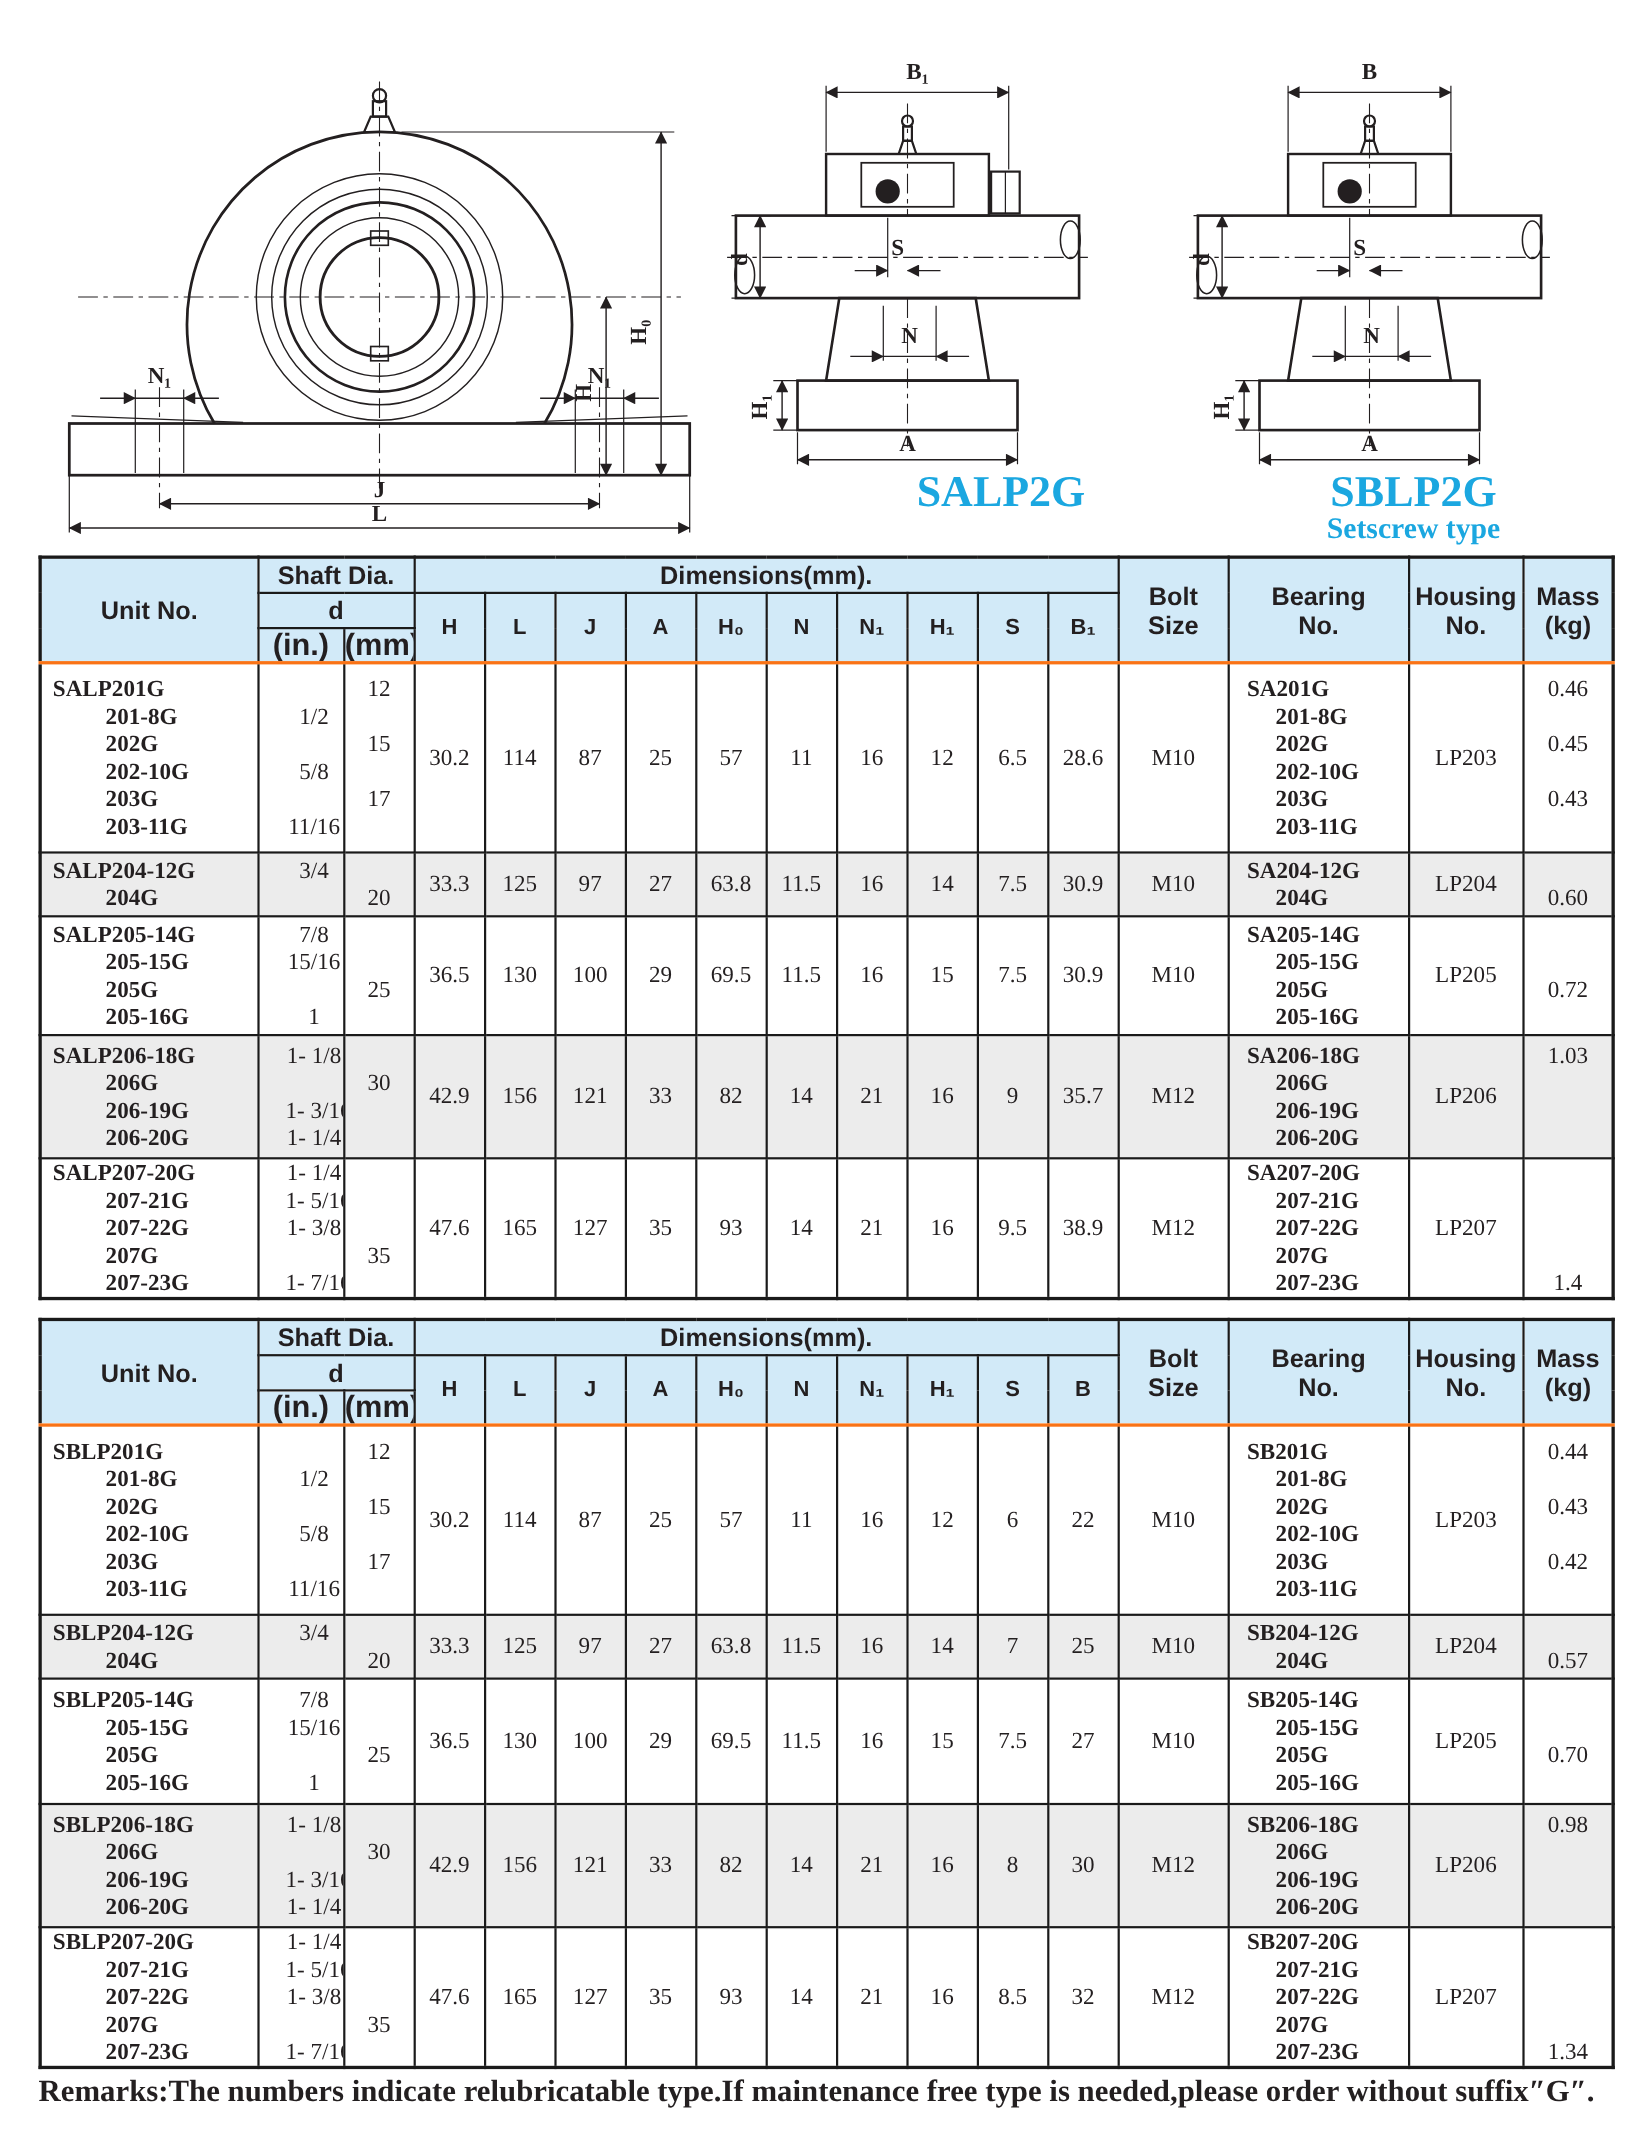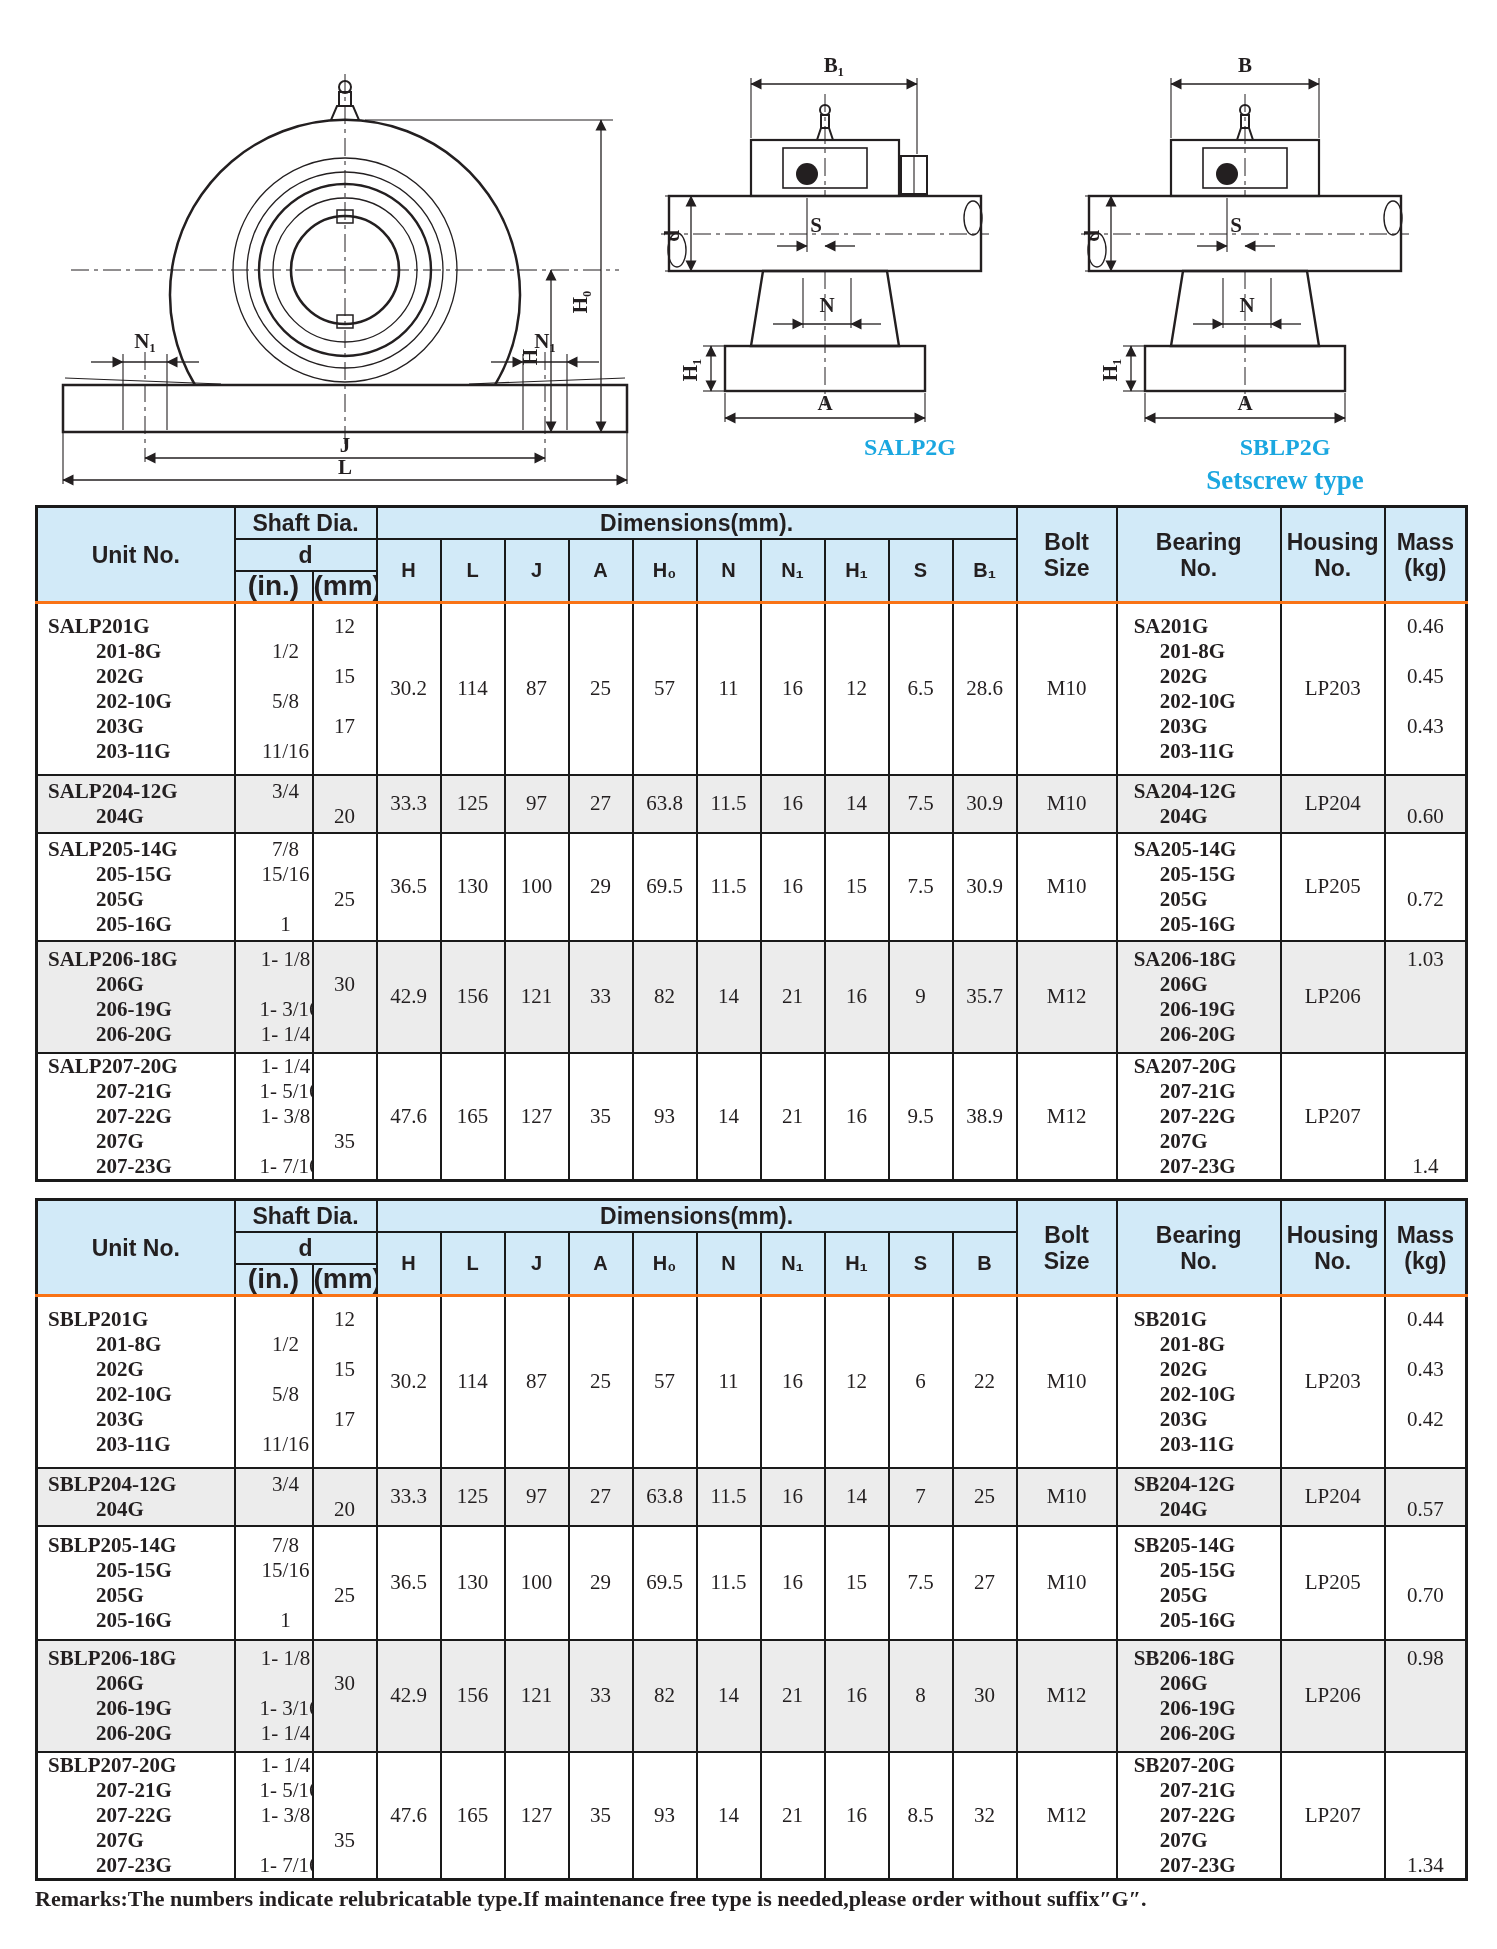--- a/index.html
+++ b/index.html
@@ -5,21 +5,21 @@
   html,body{margin:0;padding:0;background:#fff;}
   .page{position:relative;width:1497px;height:1949px;background:#fff;color:#231f20;
         font-family:"Liberation Sans","DejaVu Sans",sans-serif;overflow:hidden;}
   svg text{font-family:"Liberation Serif","DejaVu Serif",serif;font-weight:bold;font-size:21px;fill:#231f20;}
   .ln{stroke:#231f20;fill:none;}
   .cl{stroke:#231f20;fill:none;stroke-width:1;stroke-dasharray:18 5 4 5;}
   .dim{stroke:#231f20;fill:none;stroke-width:1.3;}
   .thin{stroke:#231f20;fill:none;stroke-width:1.1;}
 
   .caption{position:absolute;text-align:center;font-family:"Liberation Serif","DejaVu Serif",serif;font-weight:bold;}
-  .caption .t1{font-size:24px;line-height:34px;}
+  .caption .t1{font-size:40px;line-height:34px;}
   .caption .t2{font-size:27px;line-height:32px;}
 
   table.spec{border-collapse:collapse;table-layout:fixed;width:1430px;border:3px solid #1a1a1a;}
   table.spec th,table.spec td{border:2px solid #1a1a1a;padding:0;margin:0;overflow:hidden;}
   table.spec thead th{background:#d2eaf8;font-weight:bold;white-space:pre-line;
         font-size:23px;line-height:26px;text-align:center;vertical-align:middle;}
   table.spec thead th.small{font-size:28px;}
   table.spec thead th.letter{font-size:20px;}
   table.spec thead tr{height:32px;}
   table.spec tbody{border-top:3px solid #f97316;}
@@ -31,21 +31,21 @@
   td.unitcell .first{padding-left:10px;}
   td.unitcell .sub{padding-left:58px;}
   td.inchcell{text-align:center;}
   td.inchcell div{padding-left:12px;}
   td.mmcell,td.masscell{text-align:center;}
   td.numcell,td.boltcell,td.houscell{text-align:center;}
   td.bearcell{font-weight:bold;text-align:left;}
   td.bearcell .first{padding-left:16px;}
   td.bearcell .sub{padding-left:42px;}
   .remarks{position:absolute;left:35px;top:1886px;width:1420px;
-        font-family:"Liberation Serif","DejaVu Serif",serif;font-weight:600;font-size:22px;}
+        font-family:"Liberation Serif","DejaVu Serif",serif;font-weight:600;font-size:28px;}
   .tablebox{position:absolute;left:35px;}
 </style>
 </head>
 <body>
 
 <div class="page">
 
   <svg viewBox="0 0 620 475" style="position:absolute;left:35px;top:12px;width:620px;height:475px;">
     <defs>
       <marker id="ar" viewBox="0 0 10 10" refX="9.5" refY="5" markerWidth="10" markerHeight="8.5" orient="auto-start-reverse">

